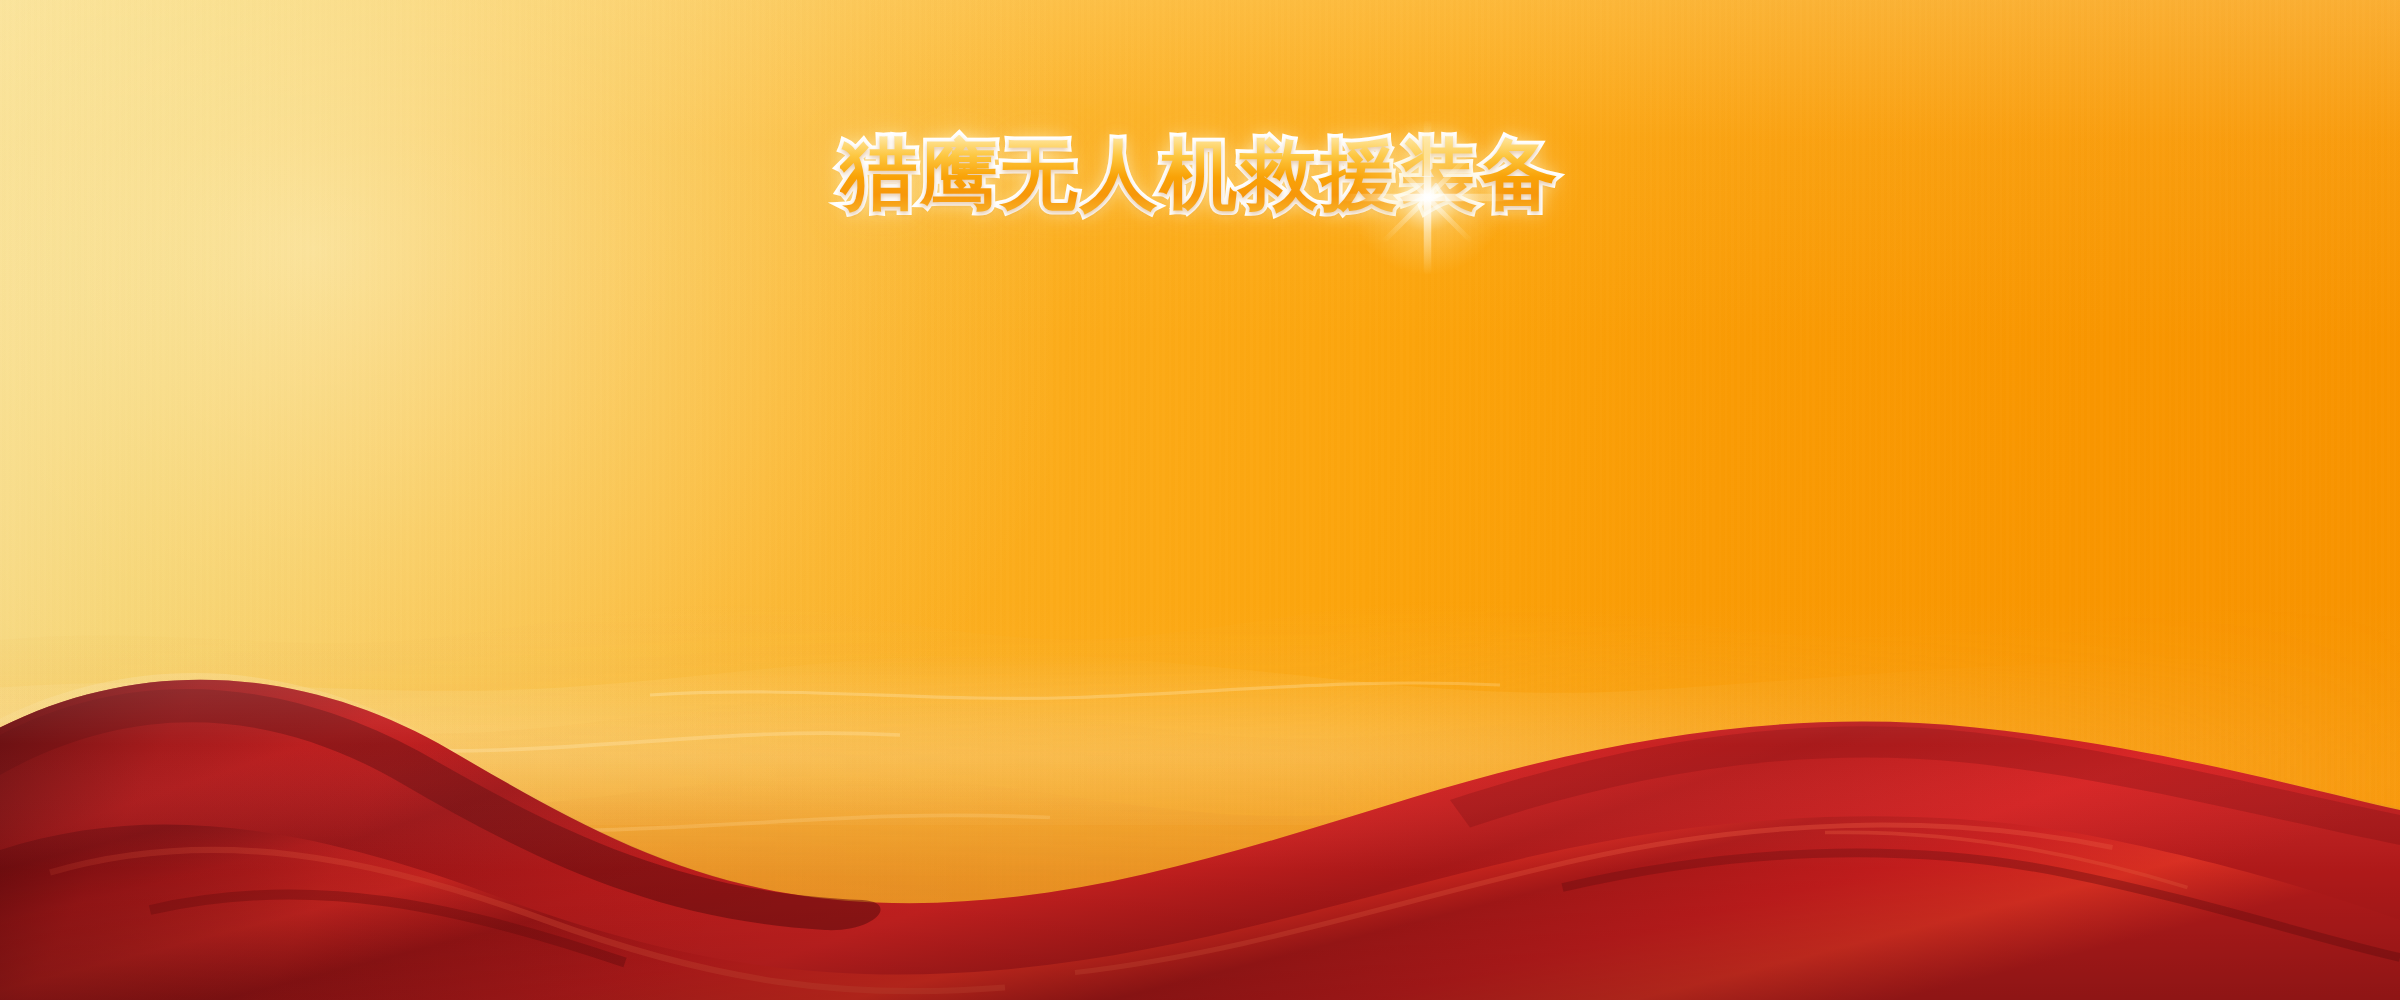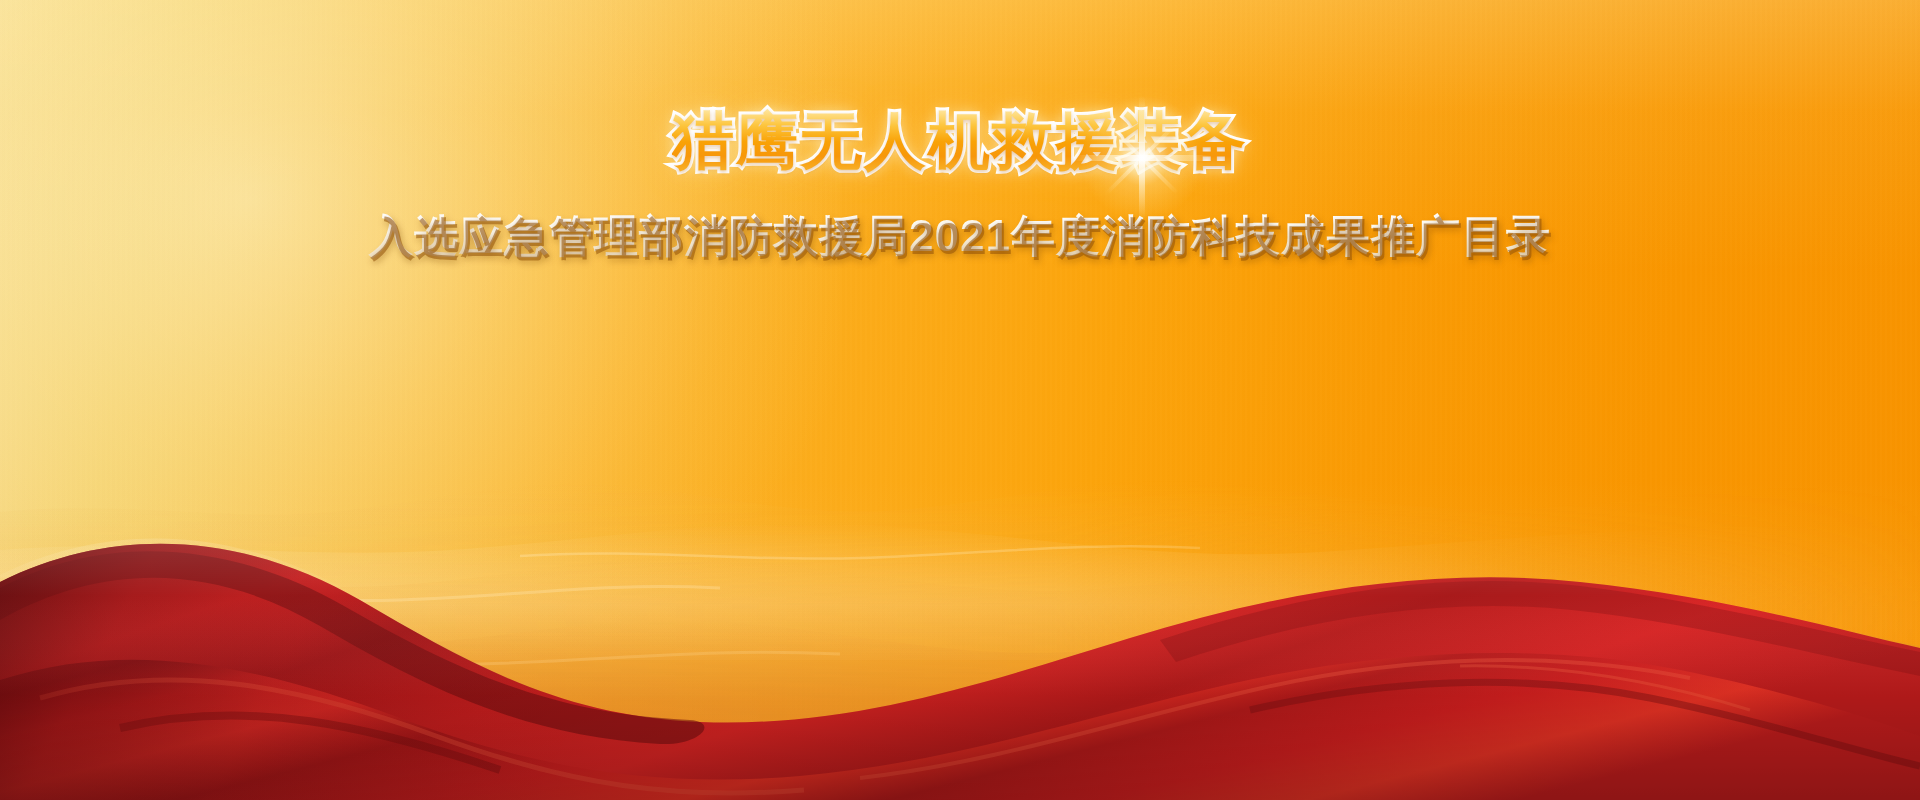--- a/index.html
+++ b/index.html
@@ -343,16 +343,15 @@
         <circle cx="74" cy="84" r="62" fill="url(#spGlow)"></circle>
         <rect x="4" y="81" width="140" height="6" rx="3" fill="url(#spRayH)"></rect>
         <rect x="71" y="22" width="6" height="124" rx="3" fill="url(#spRayV)"></rect>
         <g transform="rotate(45 74 84)">
           <rect x="24" y="82" width="100" height="4" rx="2" fill="url(#spRayH)" opacity="0.65"></rect>
           <rect x="72" y="34" width="4" height="100" rx="2" fill="url(#spRayV)" opacity="0.65"></rect>
         </g>
       </svg>
     </div>
 
-    <span class="subline sub-1">入选应急管理部消防救援局2021年度消防科技成果推广目录</span>
   </div>
 
 </div>
 
 </body></html>

